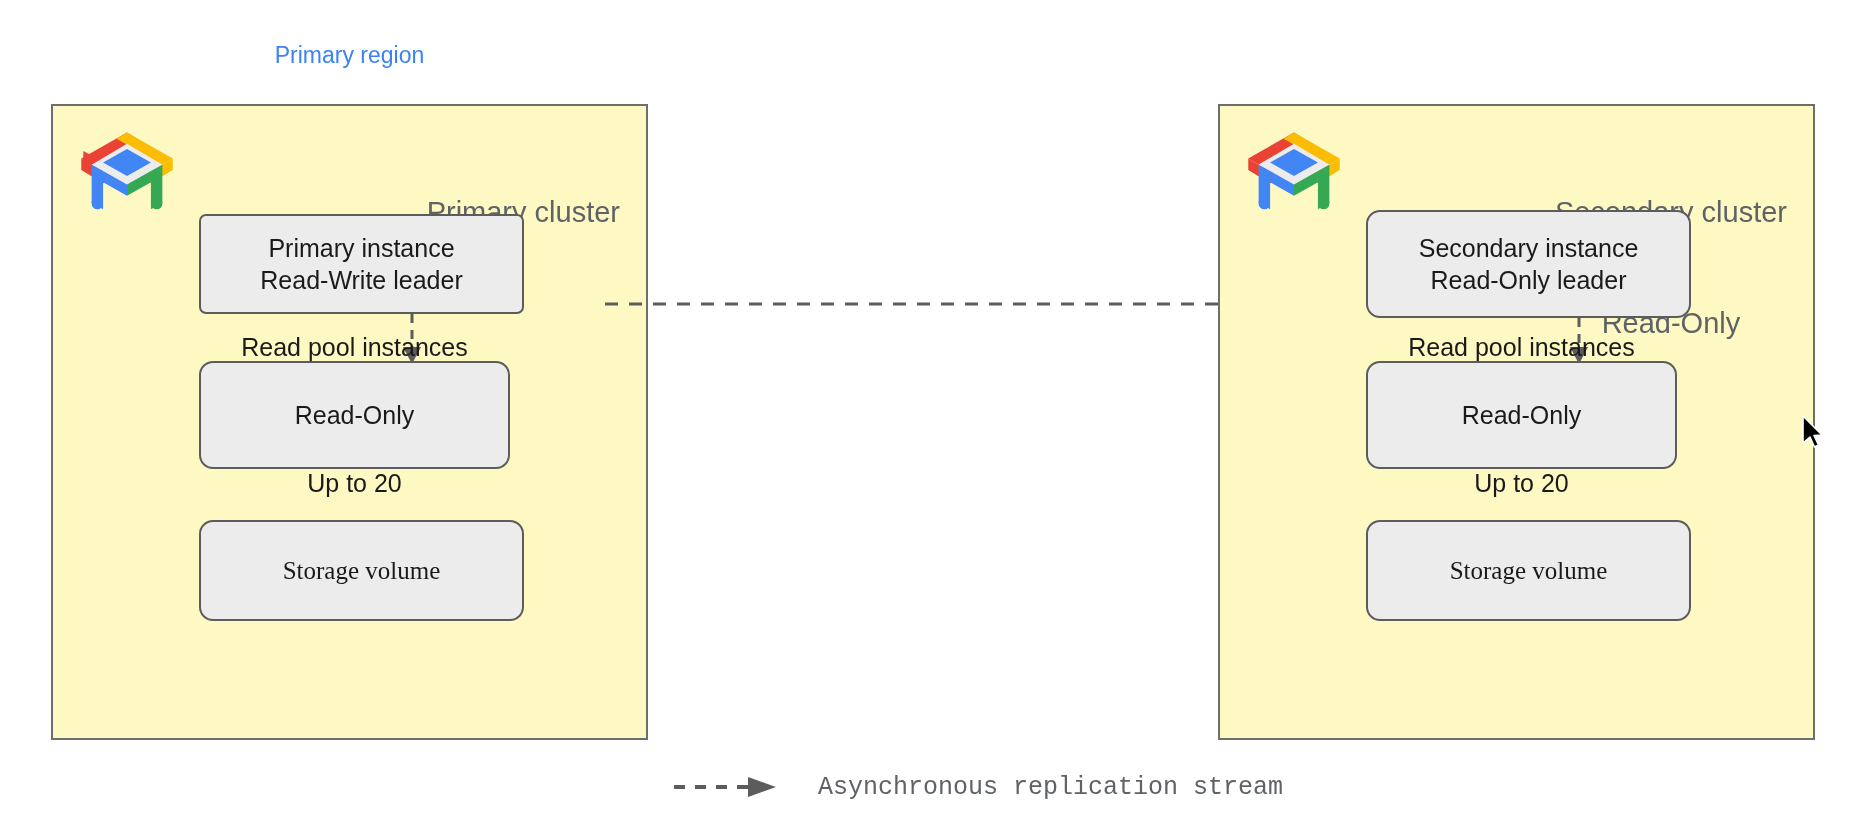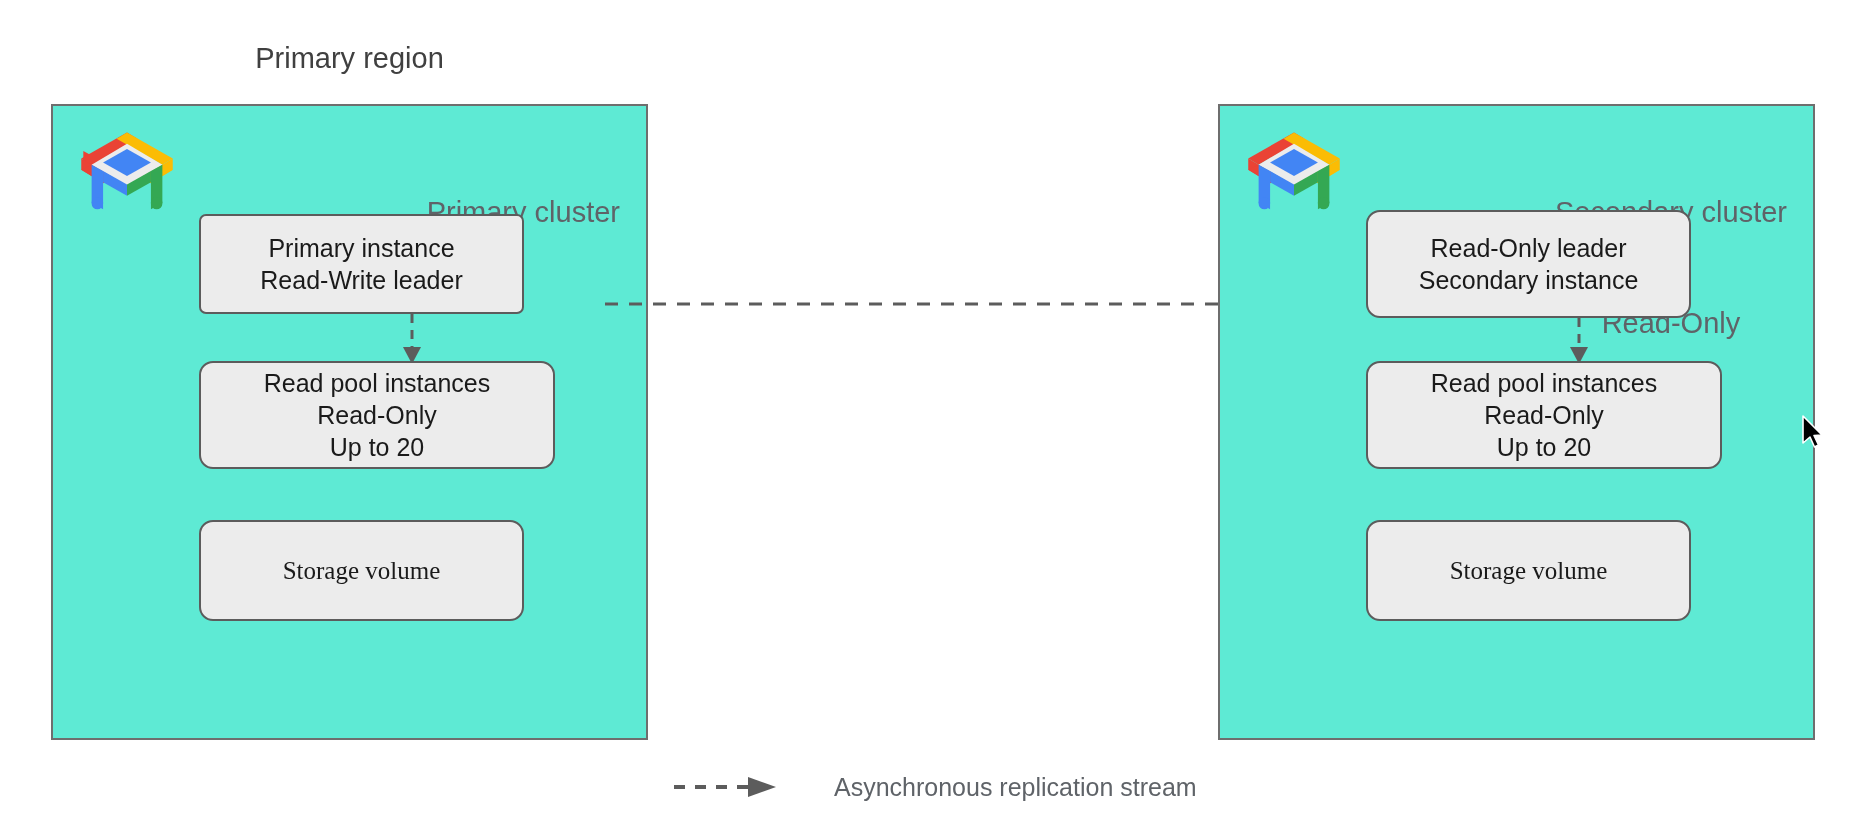--- a/index.html
+++ b/index.html
@@ -18,37 +18,37 @@
   #stage {
     position: absolute;
     left: 0; top: 0;
     width: 1868px;
     height: 836px;
   }
 
   
   .region-title {
     position: absolute;
-    font-size: 29px;
-    color: #404040;
+    font-size: 23px;
+    color: #3b82f6;
     white-space: pre;
     text-align: center;
     letter-spacing: 0px;
   }
   #primary-region-title {
     left: 51px; top: 42px; width: 597px;
   }
   #secondary-region-title {
     left: 1218px; top: 50px; width: 597px;
   }
 
   
   .cluster-panel {
     position: absolute;
-    background: #5eead4;
+    background: #fef9c3;
     border: 2px solid #6E6E6E;
     box-sizing: border-box;
   }
   #primary-cluster-panel {
     left: 51px; top: 104px;
     width: 597px; height: 636px;
   }
   #secondary-cluster-panel {
     left: 1218px; top: 104px;
     width: 597px; height: 636px;
@@ -90,21 +90,21 @@
     font-size: 25px;
     line-height: 32px;
     text-align: center;
     white-space: pre;
   }
   .node-box .line { display: block; }
 
   
   .box-instance   { left: 146px; top: 108px; width: 325px; height: 100px; border-radius: 7px; }
   .box-instance-3 { left: 146px; top: 104px; width: 325px; height: 108px; }
-  .box-readpool   { left: 146px; top: 255px; width: 356px; height: 108px; }
+  .box-readpool   { left: 146px; top: 255px; width: 311px; height: 108px; gap: 36px; }
   .box-storage    { left: 146px; top: 414px; width: 325px; height: 101px; font-family: Liberation Serif, serif; }
 
   
   .v-arrow {
     position: absolute;
     width: 28px;
     height: 54px;
   }
 
   
@@ -117,21 +117,22 @@
   }
 
   
   #legend {
     position: absolute;
     left: 672px;
     top: 770px;
     height: 34px;
     display: flex;
     align-items: center;
-    gap: 16px;
+    gap: 0px;
+    font-family: Liberation Mono, monospace;
   }
   #legend-swatch {
     width: 110px;
     height: 24px;
     flex: 0 0 auto;
   }
   #legend-label {
     font-size: 25px;
     color: #5F6368;
     white-space: pre;
@@ -250,22 +251,22 @@
         </g>
       </svg>
     </div>
 
     <div class="cluster-heading">
       <div>Secondary cluster</div>
       <div>Read-Only</div>
     </div>
 
     <div class="node-box box-instance-3">
+      <span class="line">Secondary instance</span>
       <span class="line">Read-Only leader</span>
-      <span class="line">Secondary instance</span>
     </div>
 
     <div class="v-arrow" style="left:345px; top:212px;">
       <svg viewBox="0 0 28 50" width="28" height="50">
         <line x1="14" y1="0" x2="14" y2="30" stroke="#5C5C5C" stroke-width="3" stroke-dasharray="9,7"></line>
         <polygon points="14,46 5,29 23,29" fill="#5C5C5C"></polygon>
       </svg>
     </div>
 
     <div class="node-box box-readpool">

